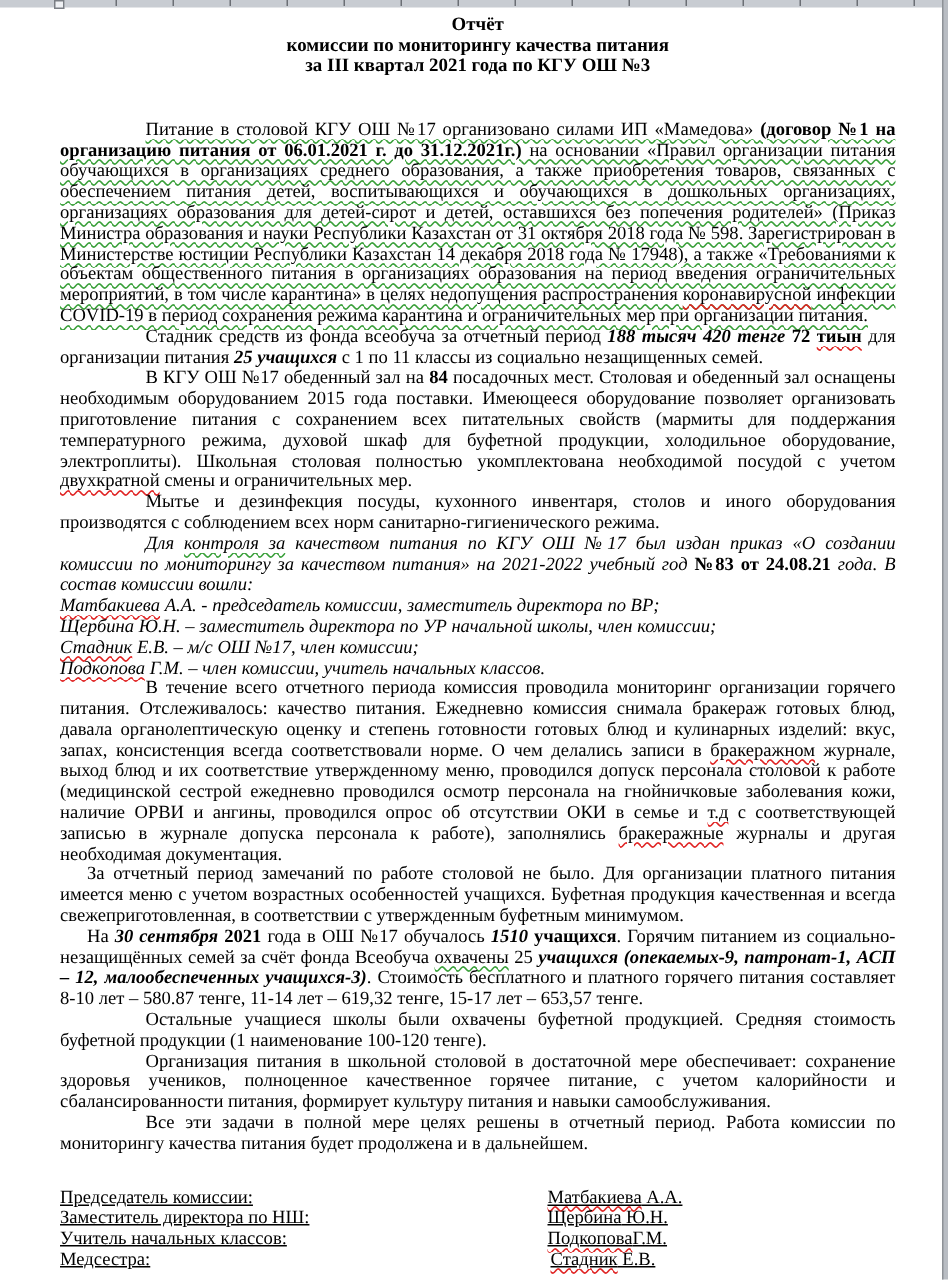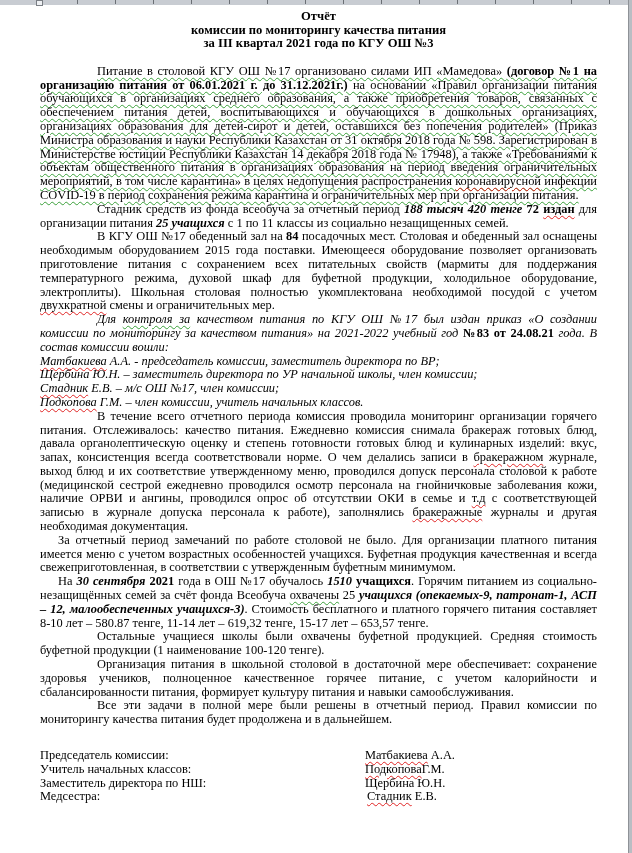--- a/index.html
+++ b/index.html
@@ -20,31 +20,31 @@
     background: #eef0f3; border: 1px solid #7a7e84; box-sizing: border-box;
   }
   .vscroll {
     position: absolute; right: 0; top: 0; width: 3px; height: 853px;
     background: #b9bdc3; border-left: 1px solid #8e9297;
   }
   .page {
     position: absolute; left: 40px; top: 10px; width: 557px;
     font-size: 12.4px; line-height: 13.8px;
   }
-  .title { text-align: center; font-weight: bold; font-size: 12.6px; line-height: 13.6px; margin-bottom: 14px; }
+  .title { text-align: center; font-weight: bold; font-size: 12.6px; line-height: 13.6px; margin-bottom: 29px; }
   p { margin: 0; text-align: justify; }
   .ind { text-indent: 57px; }
   .ind2 { text-indent: 18px; }
   .gr { text-decoration: underline wavy #3aa03a; text-decoration-thickness: 1px; text-underline-offset: 2px; }
   .sp { text-decoration: underline wavy #e02424; text-decoration-thickness: 1px; text-underline-offset: 2px; }
   .it { font-style: italic; }
   .b { font-weight: bold; }
   .members { font-style: italic; font-family: Liberation Serif, serif; }
   .sign { margin-top: 22px; }
-  .sign-row { display: flex; height: 13.8px; }
+  .sign-row { display: flex; height: 13.8px; text-decoration: underline; }
   .sign-role { width: 325px; }
   .sign-name { flex: 1; }
 </style>
 </head>
 <body>
 
 <div class="ruler">
   <div class="indent"></div>
   <div class="tick" style="left:77px"></div>
   <div class="tick" style="left:115px"></div>
@@ -66,56 +66,57 @@
 
 <div class="page">
   <div class="title">
     <div>Отчёт</div>
     <div>комиссии по мониторингу качества питания</div>
     <div>за III квартал 2021 года по КГУ ОШ №3</div>
   </div>
 
   <p class="ind"><span class="gr"><span>Питание в столовой  КГУ ОШ №17 организовано силами  ИП «Мамедова» </span><span class="b">(договор №1 на организацию питания от 06.01.2021 г. до 31.12.2021г.)</span><span> на основании «Правил организации питания обучающихся в организациях среднего образования, а также приобретения товаров, связанных с обеспечением питания детей, воспитывающихся и обучающихся в дошкольных организациях, организациях образования для детей-сирот и детей, оставшихся без попечения родителей» (Приказ Министра образования и науки Республики Казахстан от 31 октября 2018 года № 598. Зарегистрирован в Министерстве юстиции Республики Казахстан 14 декабря 2018 года № 17948), а также «Требованиями к объектам общественного питания в организациях образования на период введения ограничительных мероприятий, в том числе карантина» в целях недопущения распространения </span><span class="sp">коронавирусной</span><span> инфекции COVID-19 в период сохранения режима карантина и ограничительных мер при организации питания.</span></span></p>
 
-  <p class="ind"><span>Стадник средств из фонда всеобуча за отчетный период </span><span class="it b">188 тысяч 420 тенге</span><span class="b">  72 </span><span class="b sp">издан</span><span> для организации питания </span><span class="it b">25 учащихся</span><span> с 1 по 11 классы из социально незащищенных семей.</span></p>
+  <p class="ind"><span>Стадник средств из фонда всеобуча за отчетный период </span><span class="it b">188 тысяч 420 тенге</span><span class="b">  72 </span><span class="b sp">тиын</span><span> для организации питания </span><span class="it b">25 учащихся</span><span> с 1 по 11 классы из социально незащищенных семей.</span></p>
 
 
   <p class="ind"><span>В КГУ ОШ №17 обеденный зал на </span><span class="b">84</span><span> посадочных мест. Столовая и обеденный зал оснащены необходимым оборудованием 2015 года поставки. Имеющееся оборудование позволяет организовать приготовление питания с сохранением всех питательных свойств (мармиты для поддержания температурного режима, духовой шкаф для буфетной продукции, холодильное оборудование, электроплиты). Школьная столовая полностью укомплектована необходимой посудой с учетом </span><span class="sp">двухкратной</span><span> смены и ограничительных мер.</span></p>
 
+  <p class="ind">Мытье и дезинфекция посуды, кухонного инвентаря, столов и иного оборудования производятся с соблюдением всех норм санитарно-гигиенического  режима.</p>
 
   <p class="ind it"><span>Для </span><span class="gr">контроля за</span><span> качеством питания по КГУ ОШ №17  был издан приказ «О создании комиссии по мониторингу за качеством питания» на 2021-2022 учебный год </span><span class="b" style="font-style:normal">№83   от 24.08.21</span><span> года. В состав комиссии вошли:</span></p>
 
   <div class="members">
     <div><span class="sp">Матбакиева</span><span> А.А. -  председатель комиссии, заместитель директора по ВР;</span></div>
     <div><span>Щербина</span><span> Ю.Н. – заместитель директора по УР начальной школы, член комиссии;</span></div>
     <div><span class="sp">Стадник</span><span> Е.В. – м/с ОШ №17, член комиссии;</span></div>
     <div><span class="sp">Подкопова</span><span> Г.М. – член комиссии, учитель начальных классов.</span></div>
   </div>
 
   <p class="ind"><span>В течение всего отчетного периода комиссия проводила мониторинг  организации горячего питания. Отслеживалось: качество питания. Ежедневно комиссия снимала бракераж готовых блюд, давала органолептическую оценку и степень готовности готовых блюд и кулинарных изделий: вкус, запах, консистенция всегда соответствовали норме. О чем делались записи в </span><span class="sp">бракеражном</span><span> журнале, выход блюд и их соответствие утвержденному меню, проводился допуск  персонала столовой к работе  (медицинской сестрой ежедневно проводился осмотр персонала на гнойничковые заболевания кожи, наличие ОРВИ и ангины, проводился опрос  об отсутствии ОКИ в семье и </span><span class="sp">т.д</span><span> с соответствующей записью в журнале допуска персонала к работе), заполнялись </span><span class="sp">бракеражные</span><span> журналы и другая  необходимая документация.</span></p>
 
   <p class="ind2">За отчетный период замечаний по  работе столовой не было. Для организации платного питания имеется меню с учетом возрастных особенностей учащихся. Буфетная продукция качественная и всегда свежеприготовленная, в соответствии с утвержденным буфетным минимумом.</p>
 
   <p class="ind2"><span>На </span><span class="it b">30 сентября</span><span class="b"> 2021</span><span> года в ОШ №17 обучалось </span><span class="it b">1510</span><span class="b"> учащихся</span><span>. Горячим питанием из социально-незащищённых семей за счёт фонда Всеобуча </span><span class="gr">охвачены</span><span> 25 </span><span class="it b">учащихся</span><span class="it b"> (опекаемых-9, патронат-1, АСП – 12, малообеспеченных учащихся-3)</span><span>. Стоимость бесплатного и платного горячего питания составляет 8-10 лет – 580.87 тенге, 11-14 лет – 619,32 тенге, 15-17 лет – 653,57 тенге.</span></p>
 
   <p class="ind">Остальные учащиеся школы были охвачены буфетной продукцией. Средняя стоимость буфетной продукции (1 наименование 100-120 тенге).</p>
   <p class="ind">Организация питания в школьной столовой в достаточной  мере  обеспечивает: сохранение здоровья учеников, полноценное качественное горячее питание, с учетом  калорийности  и сбалансированности питания, формирует  культуру питания и навыки самообслуживания.</p>
-  <p class="ind">Все эти задачи в полной мере были решены в отчетный период. Правил комиссии по мониторингу качества питания будет продолжена и в дальнейшем.</p>
+  <p class="ind">Все эти задачи в полной мере целях решены в отчетный период. Работа комиссии по мониторингу качества питания будет продолжена и в дальнейшем.</p>
 
   <div class="sign">
     <div class="sign-row">
       <span class="sign-role">Председатель комиссии:</span>
       <span class="sign-name"><span class="sp">Матбакиева</span><span> А.А.</span></span>
     </div>
     <div class="sign-row">
+      <span class="sign-role">Заместитель директора по НШ:</span>
+      <span class="sign-name"><span>Щербина</span><span> Ю.Н.</span></span>
+    </div>
+    <div class="sign-row">
       <span class="sign-role">Учитель начальных классов:</span>
       <span class="sign-name"><span class="sp">Подкопова</span><span>Г.М.</span></span>
-    </div>
-    <div class="sign-row">
-      <span class="sign-role">Заместитель директора по НШ:</span>
-      <span class="sign-name"><span>Щербина</span><span> Ю.Н.</span></span>
     </div>
     <div class="sign-row">
       <span class="sign-role">Медсестра:</span>
       <span class="sign-name" style="padding-left:2px"><span class="sp">Стадник</span><span> Е.В.</span></span>
     </div>
   </div>
 </div>
 
 </body></html>

